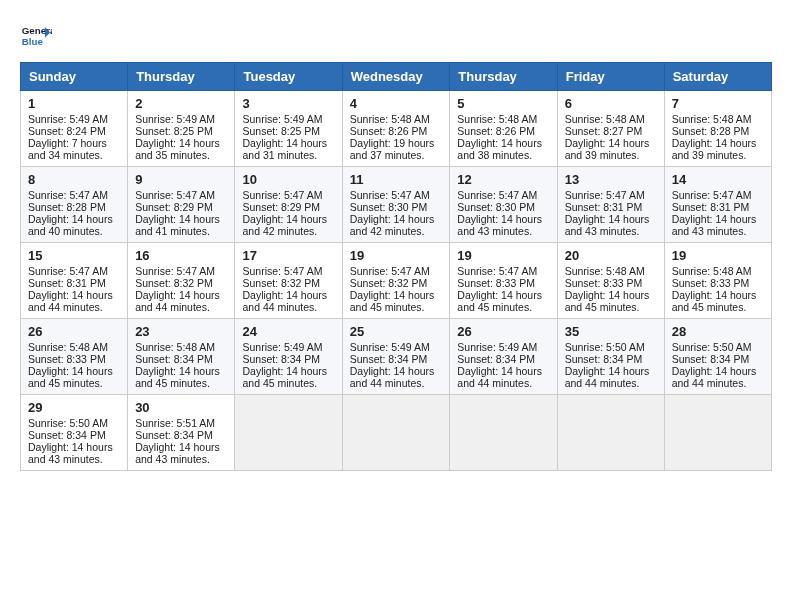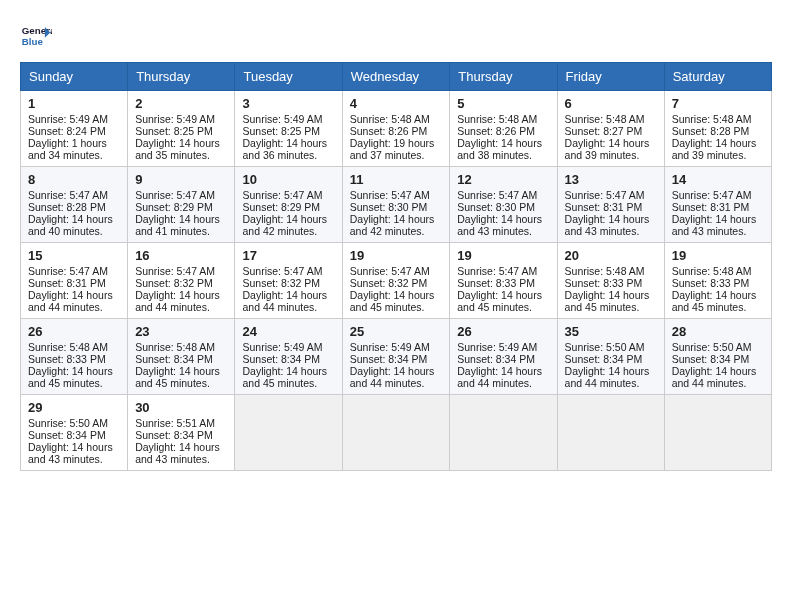--- a/index.html
+++ b/index.html
@@ -41,21 +41,21 @@
       width: 100%;
       border-collapse: collapse;
       border: 1px solid #ccc;
     }
     .calendar th {
       background: #2e6db4;
       color: #fff;
       text-align: left;
       padding: 6px 8px;
       font-size: 13px;
-      font-weight: normal;
+      font-weight: bold;
       border: 1px solid #2060a0;
     }
     .calendar td {
       vertical-align: top;
       padding: 5px 7px;
       font-size: 10.5px;
       color: #222;
       border: 1px solid #ccc;
       width: 108px;
       min-height: 80px;
@@ -98,23 +98,23 @@
         <th>Thursday</th>
         <th>Tuesday</th>
         <th>Wednesday</th>
         <th>Thursday</th>
         <th>Friday</th>
         <th>Saturday</th>
       </tr>
   </thead>
   <tbody id="calendar-body">
       <tr>
-        <td><span class="day-num">1</span><span>Sunrise: 5:49 AM</span><br><span>Sunset: 8:24 PM</span><br><span>Daylight: 1 hours and 34 minutes.</span></td>
+        <td><span class="day-num">1</span><span>Sunrise: 5:49 AM</span><br><span>Sunset: 8:24 PM</span><br><span>Daylight: 7 hours and 34 minutes.</span></td>
         <td><span class="day-num">2</span><span>Sunrise: 5:49 AM</span><br><span>Sunset: 8:25 PM</span><br><span>Daylight: 14 hours and 35 minutes.</span></td>
-        <td><span class="day-num">3</span><span>Sunrise: 5:49 AM</span><br><span>Sunset: 8:25 PM</span><br><span>Daylight: 14 hours and 36 minutes.</span></td>
+        <td><span class="day-num">3</span><span>Sunrise: 5:49 AM</span><br><span>Sunset: 8:25 PM</span><br><span>Daylight: 14 hours and 31 minutes.</span></td>
         <td><span class="day-num">4</span><span>Sunrise: 5:48 AM</span><br><span>Sunset: 8:26 PM</span><br><span>Daylight: 19 hours and 37 minutes.</span></td>
         <td><span class="day-num">5</span><span>Sunrise: 5:48 AM</span><br><span>Sunset: 8:26 PM</span><br><span>Daylight: 14 hours and 38 minutes.</span></td>
         <td><span class="day-num">6</span><span>Sunrise: 5:48 AM</span><br><span>Sunset: 8:27 PM</span><br><span>Daylight: 14 hours and 39 minutes.</span></td>
         <td><span class="day-num">7</span><span>Sunrise: 5:48 AM</span><br><span>Sunset: 8:28 PM</span><br><span>Daylight: 14 hours and 39 minutes.</span></td>
       </tr>
       <tr>
         <td><span class="day-num">8</span><span>Sunrise: 5:47 AM</span><br><span>Sunset: 8:28 PM</span><br><span>Daylight: 14 hours and 40 minutes.</span></td>
         <td><span class="day-num">9</span><span>Sunrise: 5:47 AM</span><br><span>Sunset: 8:29 PM</span><br><span>Daylight: 14 hours and 41 minutes.</span></td>
         <td><span class="day-num">10</span><span>Sunrise: 5:47 AM</span><br><span>Sunset: 8:29 PM</span><br><span>Daylight: 14 hours and 42 minutes.</span></td>
         <td><span class="day-num">11</span><span>Sunrise: 5:47 AM</span><br><span>Sunset: 8:30 PM</span><br><span>Daylight: 14 hours and 42 minutes.</span></td>

